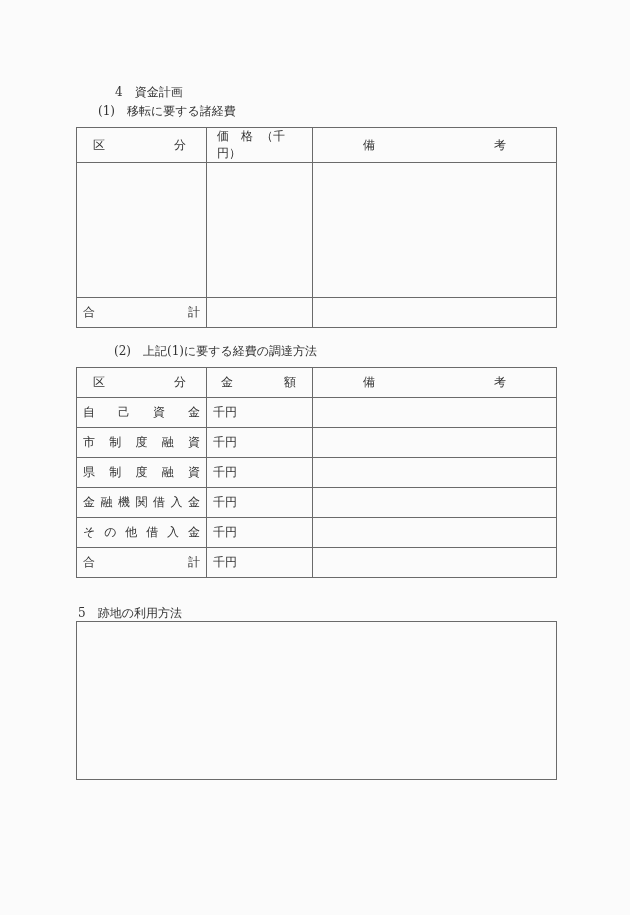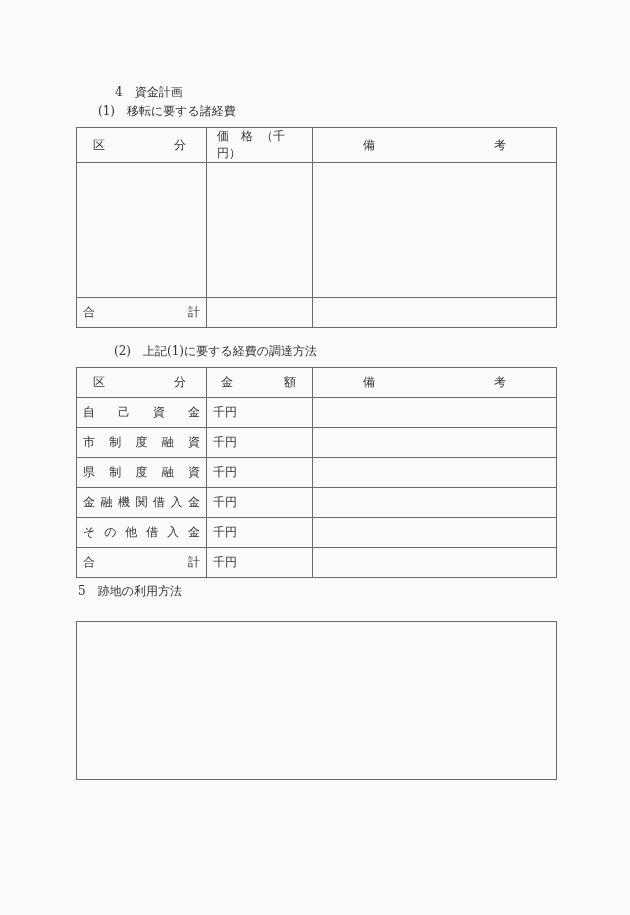--- a/index.html
+++ b/index.html
@@ -211,17 +211,17 @@
         <span>合</span>
         <span>計</span>
       </div>
     </td>
     <td class="right"><span>千円</span></td>
     <td></td>
   </tr>
 </tbody>
   </table>
 
-<div class="heading" style="left:78px; top:584px;">
+<div class="heading" style="left:78px; top:606px;">
   <span class="num">5</span><span>跡地の利用方法</span>
 </div>
 
 <div class="box"></div>
 
 </body></html>

